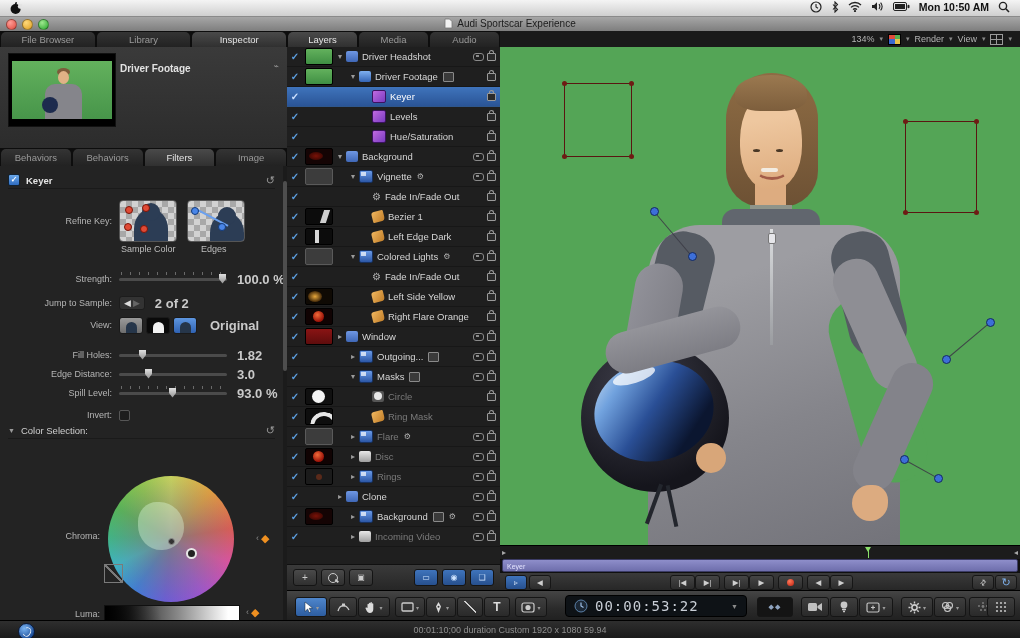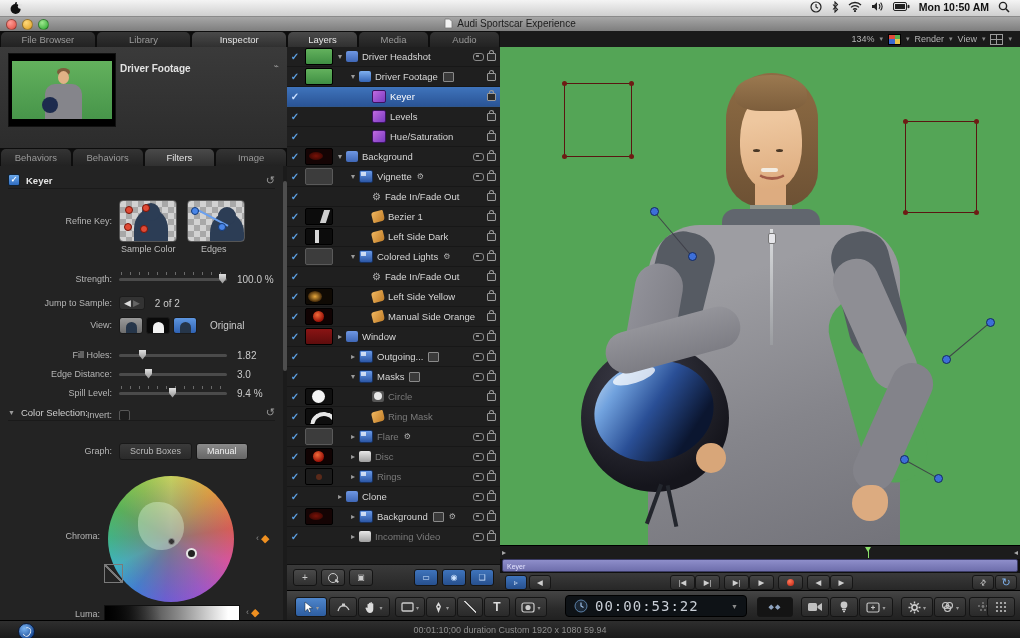--- a/index.html
+++ b/index.html
@@ -44,21 +44,21 @@
   #filters-pane{position:absolute;left:0;top:135px;width:283px;bottom:0;background:#232323;overflow:hidden;}
   #vscroll{position:absolute;right:0;top:135px;width:4px;bottom:0;background:#1b1b1b;}
   #vscroll i{position:absolute;left:0;width:4px;top:15px;height:190px;background:#4e4e4e;border-radius:2px;}
   .fhead{position:absolute;left:8px;right:8px;height:16px;display:flex;align-items:center;gap:6px;
     border-bottom:1px solid #1a1a1a;color:#e6e6e6;font-size:9.5px;font-weight:bold;}
   .fhead .cb{width:10px;height:10px;border-radius:2px;background:linear-gradient(#6aa7ea,#2f6cc0);border:1px solid #123;
     color:#fff;font-size:8px;line-height:10px;text-align:center;font-weight:bold;}
   .fhead .rst{margin-left:auto;color:#9a9a9a;font-size:11px;font-weight:normal;}
   .frow{position:absolute;left:0;width:314px;height:18px;display:flex;align-items:center;}
   .flabel{width:112px;text-align:right;padding-right:7px;color:#b5b5b5;font-size:9px;flex:none;}
-  .fval{color:#cacaca;font-size:10px;margin-left:10px;}
+  .fval{color:#cacaca;font-size:13px;margin-left:10px;font-weight:bold;}
   .slider{position:relative;width:108px;height:3px;background:#4b4b4b;border-radius:2px;flex:none;}
   .slider.ticks:before{content:"";position:absolute;left:2px;right:2px;top:-6px;height:3px;
     background:repeating-linear-gradient(90deg,#6a6a6a 0 1px,transparent 1px 9px);}
   .kn{position:absolute;top:-4px;width:7px;height:10px;background:linear-gradient(#e0e0e0,#909090);
     clip-path:polygon(0 0,100% 0,100% 55%,50% 100%,0 55%);}
   .refine-btn{width:56px;height:40px;border-radius:4px;border:1px solid #555;position:relative;overflow:hidden;
     background:repeating-conic-gradient(#a8a8a8 0% 25%,#d2d2d2 0% 50%) 0 0/12px 12px;flex:none;}
   .sil{position:absolute;left:14px;top:8px;width:34px;height:40px;border-radius:50% 50% 0 0;background:#2c3d55;}
   .sil:before{content:"";position:absolute;left:8px;top:-6px;width:18px;height:18px;border-radius:50%;background:#2c3d55;}
   .rdot{position:absolute;width:6px;height:6px;border-radius:50%;background:#e04a35;border:1px solid #7a1408;}
@@ -411,38 +411,33 @@
         <div class="slider">
             <i class="kn" style="left:26px"></i>
           </div>
         <span class="fval">3.0</span>
       </div>
       <div class="frow" style="top:218px">
         <span class="flabel">Spill Level:</span>
         <div class="slider ticks">
             <i class="kn" style="left:50px"></i>
           </div>
-        <span class="fval">9.4 %</span>
+        <span class="fval">93.0 %</span>
       </div>
       <div class="frow" style="top:240px">
         <span class="flabel">Invert:</span>
         <span class="chkbox"></span>
       </div>
 
-      <div class="fhead" style="top:238px;font-weight:normal;color:#cfcfcf">
+      <div class="fhead" style="top:256px;font-weight:normal;color:#cfcfcf">
         <span style="font-size:7px;color:#9a9a9a">▼</span>
         <span>Color Selection:</span>
         <span class="rst">↺</span>
       </div>
 
-      <div class="frow" style="top:276px">
-        <span class="flabel">Graph:</span>
-        <span class="segbtn seg-off">Scrub Boxes</span>
-        <span class="segbtn seg-on" style="margin-left:4px">Manual</span>
-      </div>
 
       <span class="flabel abs" style="left:0;top:365px;width:100px">Chroma:</span>
       <div id="chroma-wheel" style="top:310px">
         <div id="chroma-sel"></div>
         <div id="chroma-center"></div>
         <div id="chroma-pt"></div>
       </div>
       <span class="octl abs" style="left:256px;top:367px">‹<b>◆</b></span>
       <div id="diag-sq" style="top:398px"></div>
 
@@ -577,21 +572,21 @@
           </span>
         </div>
         <div class="lrow">
           <span class="chk">✓</span>
           <span class="thwrap">
             <span class="th th-bar"></span>
           </span>
           <span class="ind" style="width:26px"></span>
           <span class="disc"></span>
           <span class="ic ic-bru"></span>
-          <span class="lname">Left Side Dark</span>
+          <span class="lname">Left Edge Dark</span>
           <span class="rgt">
             <span class="lo"></span>
           </span>
         </div>
         <div class="lrow">
           <span class="chk">✓</span>
           <span class="thwrap">
             <span class="th th-gray"></span>
           </span>
           <span class="ind" style="width:13px"></span>
@@ -629,21 +624,21 @@
           </span>
         </div>
         <div class="lrow">
           <span class="chk">✓</span>
           <span class="thwrap">
             <span class="th th-dot-red"></span>
           </span>
           <span class="ind" style="width:26px"></span>
           <span class="disc"></span>
           <span class="ic ic-bru"></span>
-          <span class="lname">Manual Side Orange</span>
+          <span class="lname">Right Flare Orange</span>
           <span class="rgt">
             <span class="lo"></span>
           </span>
         </div>
         <div class="lrow">
           <span class="chk">✓</span>
           <span class="thwrap">
             <span class="th th-red"></span>
           </span>
           <span class="ind" style="width:0px"></span>

